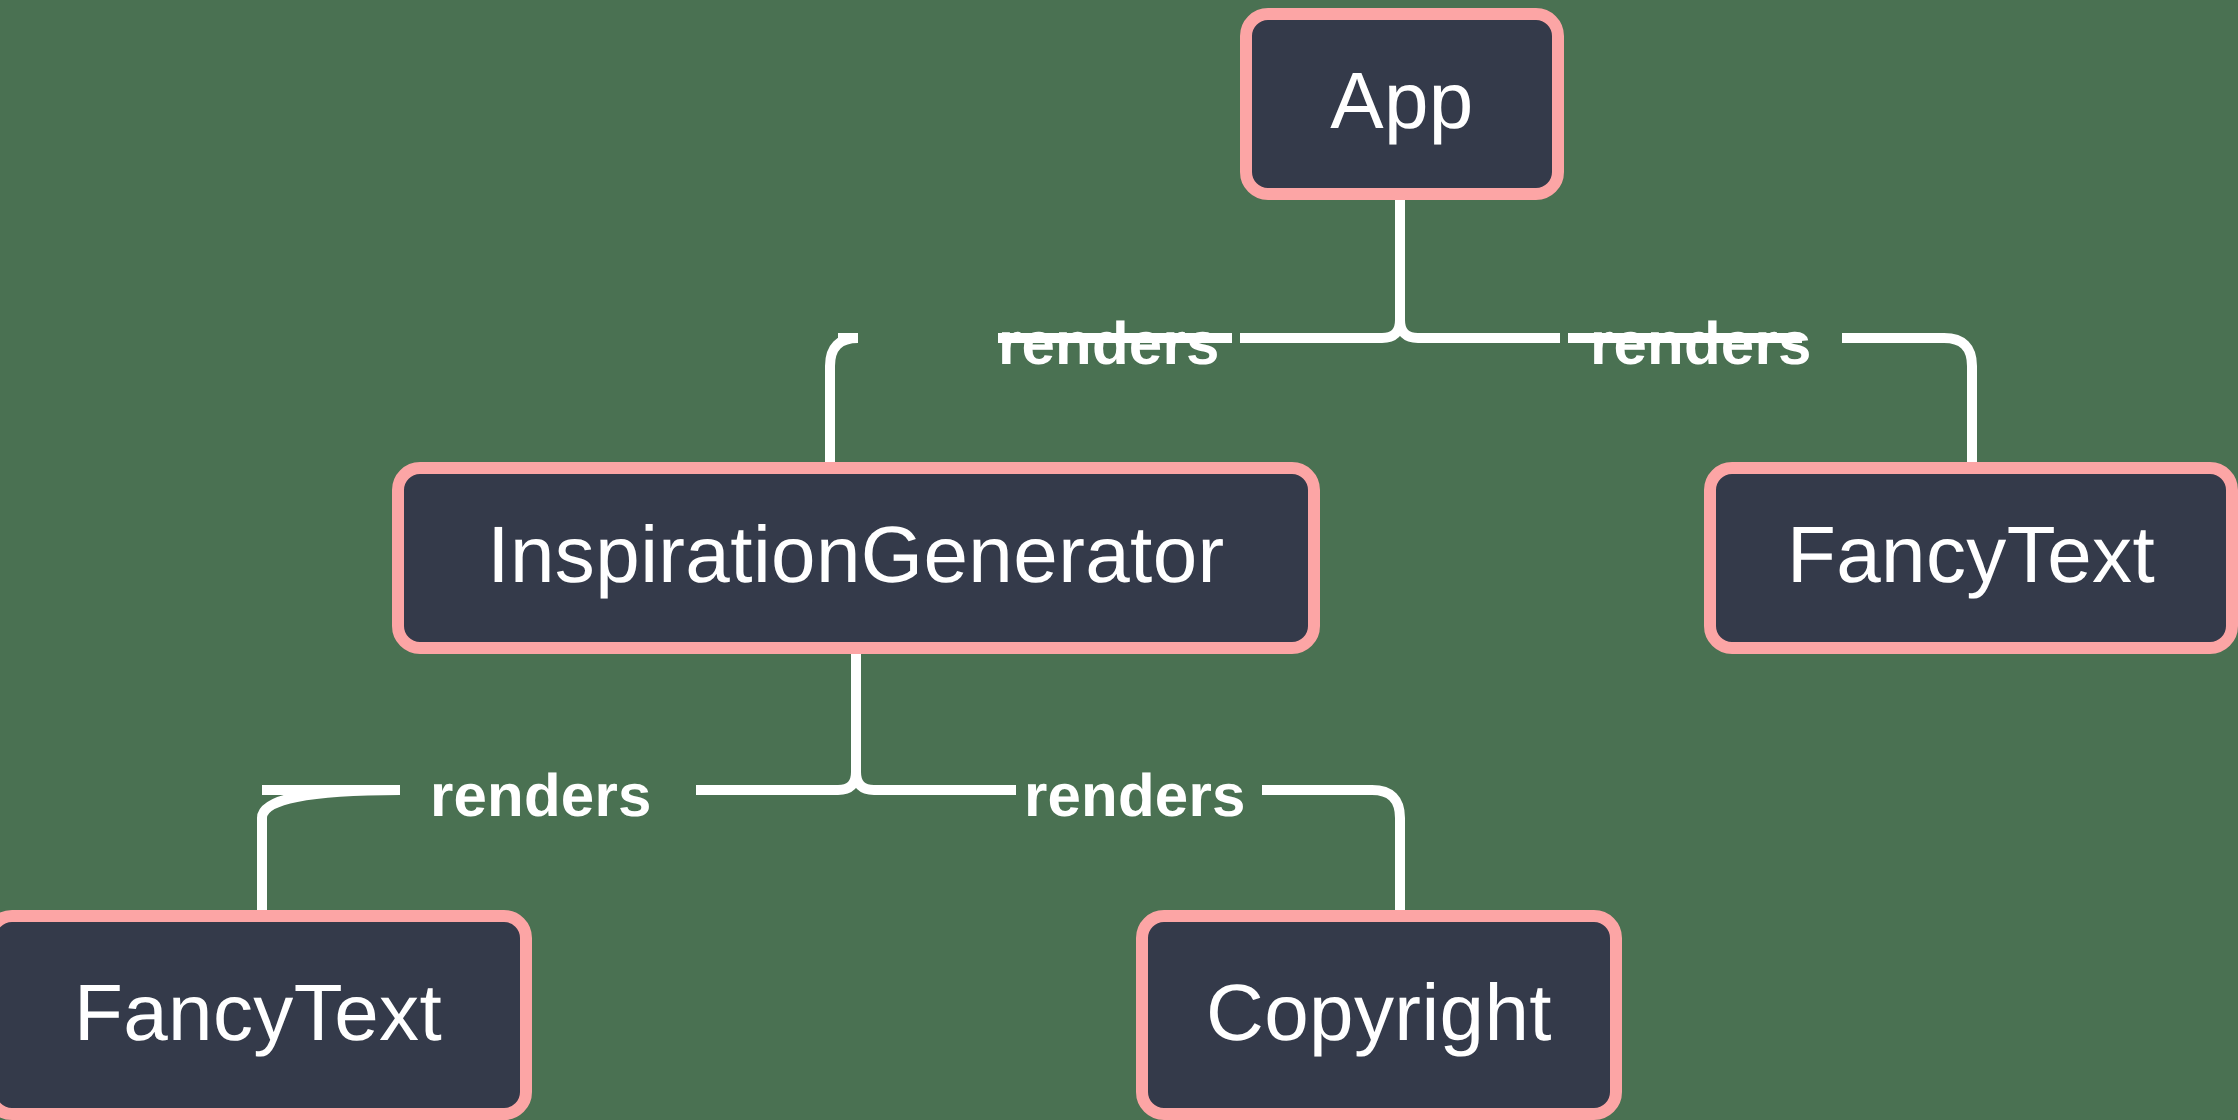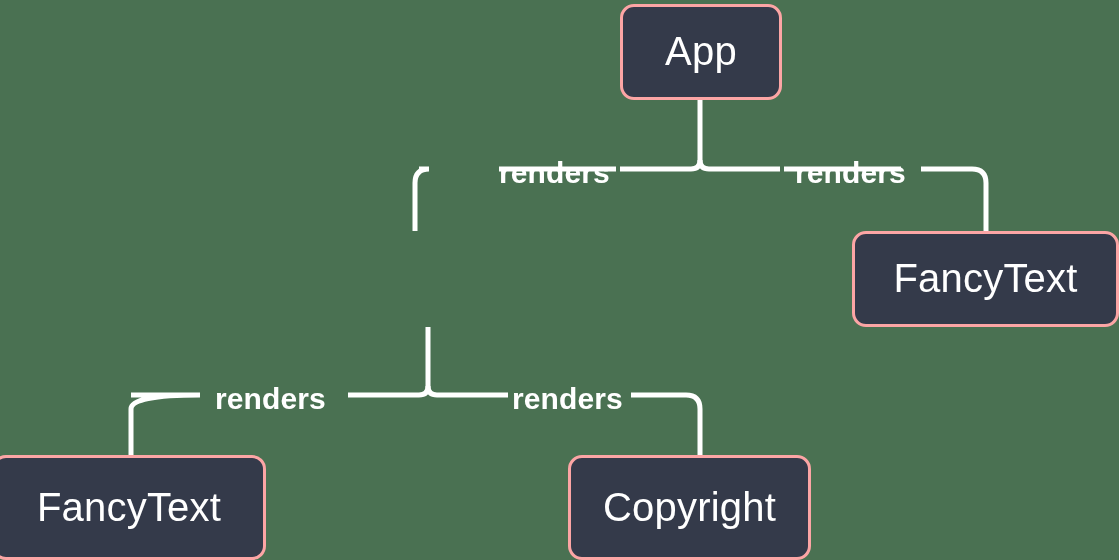--- a/index.html
+++ b/index.html
@@ -24,21 +24,21 @@
     left: 0;
     top: 0;
     width: 1119px;
     height: 560px;
     pointer-events: none;
   }
   .node {
     position: absolute;
     box-sizing: border-box;
     background: #343a4a;
-    border: 3px solid #fca5a5;
+    border: 6px solid #fca5a5;
     border-radius: 14px;
     display: flex;
     align-items: center;
     justify-content: center;
     color: #ffffff;
     font-size: 40px;
     font-weight: 400;
     letter-spacing: 0.2px;
     white-space: nowrap;
   }
@@ -89,20 +89,23 @@
   <div class="edge-label" style="left:795px; top:158px;">renders</div>
 
   <div class="edge-label" style="left:215px; top:384px;">renders</div>
 
   <div class="edge-label" style="left:512px; top:384px;">renders</div>
 
   <div class="node" style="left:620px; top:4px; width:162px; height:96px;">
     <span class="node-label">App</span>
   </div>
 
+  <div class="node" style="left:196px; top:231px; width:464px; height:96px;">
+    <span class="node-label">InspirationGenerator</span>
+  </div>
 
   <div class="node" style="left:852px; top:231px; width:267px; height:96px;">
     <span class="node-label">FancyText</span>
   </div>
 
   <div class="node" style="left:-8px; top:455px; width:274px; height:105px;">
     <span class="node-label">FancyText</span>
   </div>
 
   <div class="node" style="left:568px; top:455px; width:243px; height:105px;">

